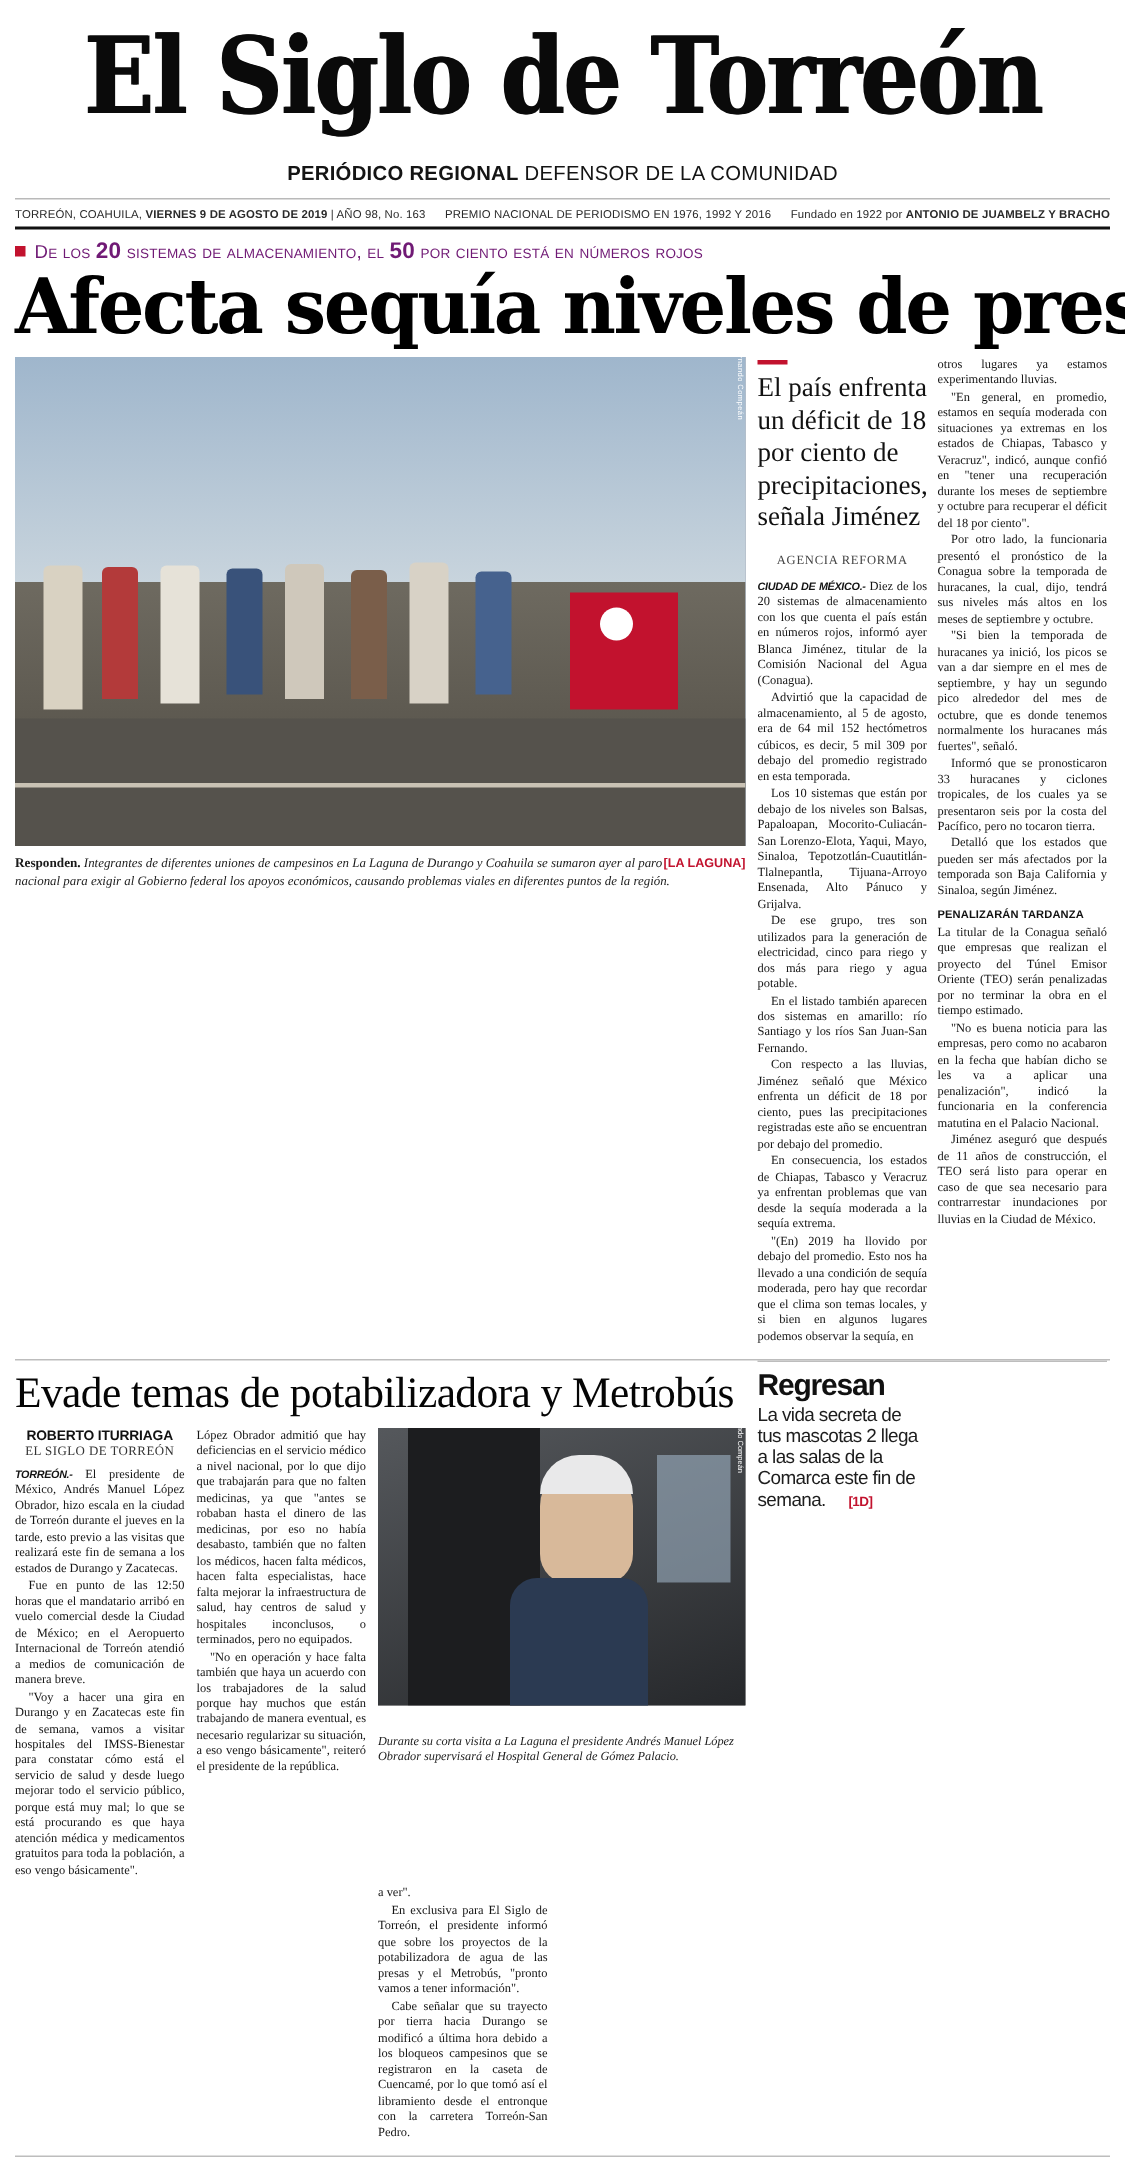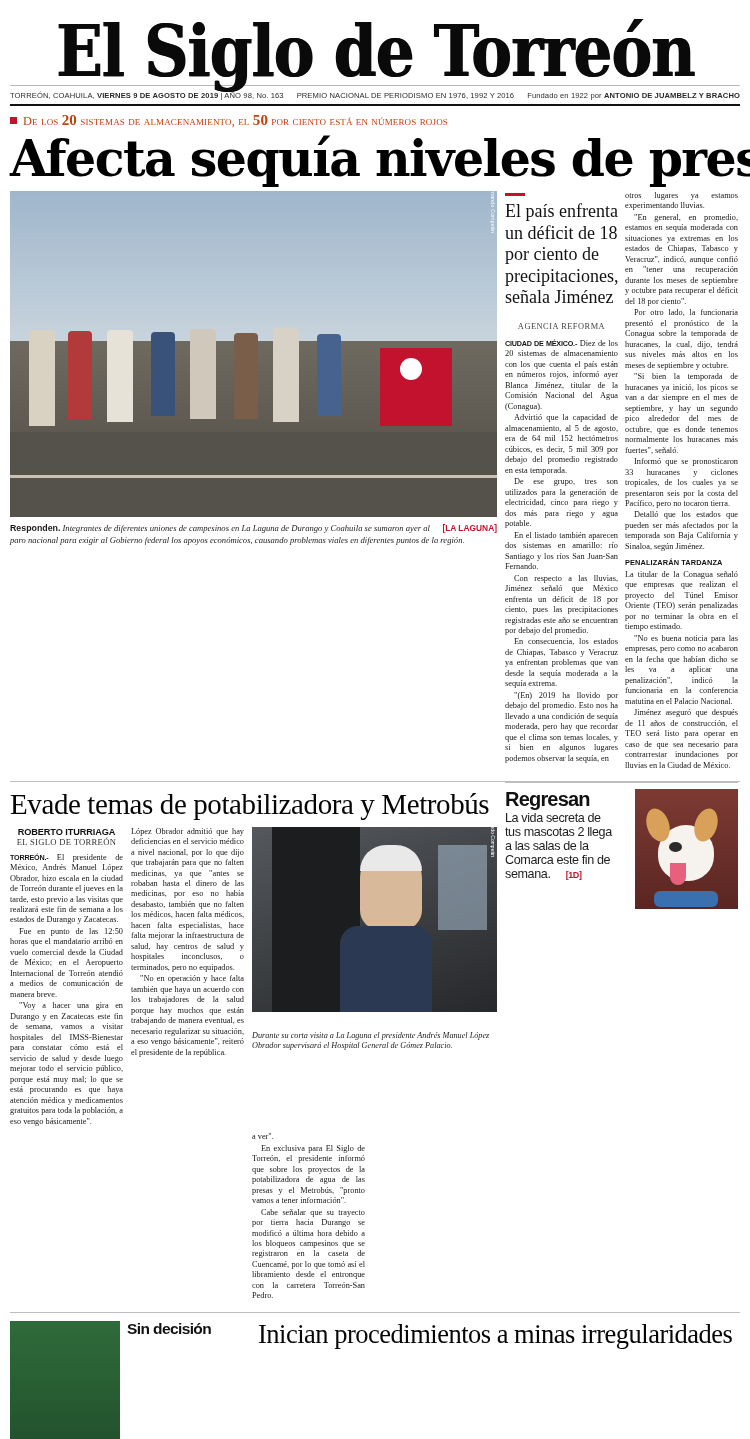--- a/index.html
+++ b/index.html
@@ -50,25 +50,25 @@
   .dateline b { font-weight: 700; }
   .rule-black { border-top: 2px solid #111; }
 
   
   .kicker {
     display: flex; align-items: center; gap: 6px;
     padding: 6px 0 3px;
   }
   .kicker-sq { width: 7px; height: 7px; background: #c2122e; flex: 0 0 auto; }
   .kicker-text {
-    font-family: Liberation Serif, serif;
+    font-family: Liberation Sans, sans-serif;
     font-size: 12.4px;
     font-variant: small-caps;
     letter-spacing: .15px;
-    color: #c2410c;
+    color: #701a75;
   }
   .kicker-text .big { font-size: 15px; font-weight: 700; font-variant: normal; }
 
   
   .hl-main {
     font-family: "DejaVu Serif", serif;
     font-weight: 700;
     font-size: 51px;
     line-height: .96;
     letter-spacing: -1.6px;
@@ -94,21 +94,21 @@
     transform: rotate(90deg); transform-origin: right top;
     font-family: "Liberation Sans", sans-serif;
     font-size: 5px; color: #fff; letter-spacing: .3px;
     white-space: nowrap;
   }
   .caption {
     font-family: "Liberation Serif", serif;
     font-size: 8.6px; line-height: 1.32; font-style: italic;
     padding: 6px 0 0; color: #1a1a1a;
   }
-  .caption b { font-style: normal; font-weight: 700; font-family: Liberation Sans, sans-serif; font-size: 8.8px;}
+  .caption b { font-style: normal; font-weight: 700; font-family: Liberation Serif, serif; font-size: 8.8px;}
   .caption .sect {
     font-style: normal; font-weight: 700; color: #c2122e;
     font-family: "Liberation Sans", sans-serif; font-size: 8.4px;
     float: right;
   }
 
   
   .deck-bar { width: 20px; height: 3px; background: #c2122e; margin: 2px 0 5px; }
   .deck {
     font-family: "Liberation Serif", serif;
@@ -124,20 +124,21 @@
     font-family: "Liberation Serif", serif;
     font-size: 8.3px; line-height: 1.265;
     text-align: justify; color: #141414;
   }
   .body-txt p { text-indent: 9px; margin-bottom: 1px; }
   .body-txt p.noind { text-indent: 0; }
   .body-txt .place {
     font-family: "Liberation Sans", sans-serif;
     font-weight: 700; font-size: 7.2px;
     letter-spacing: -.2px;
+    font-style: italic;
   }
   .subhead {
     font-family: "Liberation Sans", sans-serif;
     font-weight: 700; font-size: 7.4px;
     letter-spacing: .1px; margin: 6px 0 2px; color: #111;
   }
 
   
   .rule-sep { border-top: 1px solid #bdbdbd; margin: 9px 0 0; }
   .hl-sec {
@@ -167,21 +168,21 @@
     transform: rotate(90deg); transform-origin: right top;
     font-family: "Liberation Sans", sans-serif;
     font-size: 5px; color: #fff; white-space: nowrap;
   }
   .cap2 {
     font-family: "Liberation Serif", serif; font-style: italic;
     font-size: 8.2px; line-height: 1.3; padding-top: 19px; color: #1a1a1a;
   }
 
   
-  .regresan-wrap { display: flex; gap: 22px; margin-top: 6px; }
+  .regresan-wrap { display: flex; gap: 22px; margin-top: 6px; flex-direction: column; }
   .regresan-txt { width: 108px; }
   .regresan-h {
     font-family: "Liberation Sans", sans-serif;
     font-weight: 700; font-size: 20px; letter-spacing: -.8px;
     line-height: 1; margin-bottom: 2px; color: #111;
   }
   .regresan-d {
     font-family: "Liberation Sans", sans-serif;
     font-size: 12.6px; line-height: 1.12; letter-spacing: -.4px; color: #1d1d1d;
   }
@@ -213,20 +214,23 @@
   .road { position:absolute; left:0; right:0; bottom:0; height:26%; background:#55524c;}
   .flag { position:absolute; background:#c2122e; }
 </style>
 </head>
 <body>
 
 <div class="page">
 
   <div class="masthead">
     <div class="masthead-title">El Siglo de Torreón</div>
+    <div class="masthead-sub">
+      <b>PERIÓDICO REGIONAL</b><span> DEFENSOR DE LA COMUNIDAD</span>
+    </div>
     <div class="rule-thin"></div>
   </div>
 
   <div class="dateline">
     <div class="d-left">
       <span>TORREÓN, COAHUILA, </span><b>VIERNES 9 DE AGOSTO DE 2019</b><span> | AÑO 98, No. 163</span>
     </div>
     <div class="d-mid">PREMIO NACIONAL DE PERIODISMO EN 1976, 1992 Y 2016</div>
     <div class="d-right">
       <span>Fundado en 1922 por </span><b>ANTONIO DE JUAMBELZ Y BRACHO</b>
@@ -270,20 +274,21 @@
     </div>
 
     <div class="top-side-col">
       <div class="side-col">
         <div class="deck-bar"></div>
         <div class="deck">El país enfrenta un déficit de 18 por ciento de precipitaciones, señala Jiménez</div>
         <div class="byline-agency">AGENCIA REFORMA</div>
         <div class="body-txt">
           <p class="noind"><span class="place">CIUDAD DE MÉXICO.-</span><span> Diez de los 20 sistemas de almacenamiento con los que cuenta el país están en números rojos, informó ayer Blanca Jiménez, titular de la Comisión Nacional del Agua (Conagua).</span></p>
           <p>Advirtió que la capacidad de almacenamiento, al 5 de agosto, era de 64 mil 152 hectómetros cúbicos, es decir, 5 mil 309 por debajo del promedio registrado en esta temporada.</p>
+          <p>Los 10 sistemas que están por debajo de los niveles son Balsas, Papaloapan, Mocorito-Culiacán-San Lorenzo-Elota, Yaqui, Mayo, Sinaloa, Tepotzotlán-Cuautitlán-Tlalnepantla, Tijuana-Arroyo Ensenada, Alto Pánuco y Grijalva.</p>
           <p>De ese grupo, tres son utilizados para la generación de electricidad, cinco para riego y dos más para riego y agua potable.</p>
           <p>En el listado también aparecen dos sistemas en amarillo: río Santiago y los ríos San Juan-San Fernando.</p>
           <p>Con respecto a las lluvias, Jiménez señaló que México enfrenta un déficit de 18 por ciento, pues las precipitaciones registradas este año se encuentran por debajo del promedio.</p>
           <p>En consecuencia, los estados de Chiapas, Tabasco y Veracruz ya enfrentan problemas que van desde la sequía moderada a la sequía extrema.</p>
           <p>"(En) 2019 ha llovido por debajo del promedio. Esto nos ha llevado a una condición de sequía moderada, pero hay que recordar que el clima son temas locales, y si bien en algunos lugares podemos observar la sequía, en</p>
         </div>
       </div>
       <div class="side-col">
         <div class="body-txt">
           <p class="noind">otros lugares ya estamos experimentando lluvias.</p>

